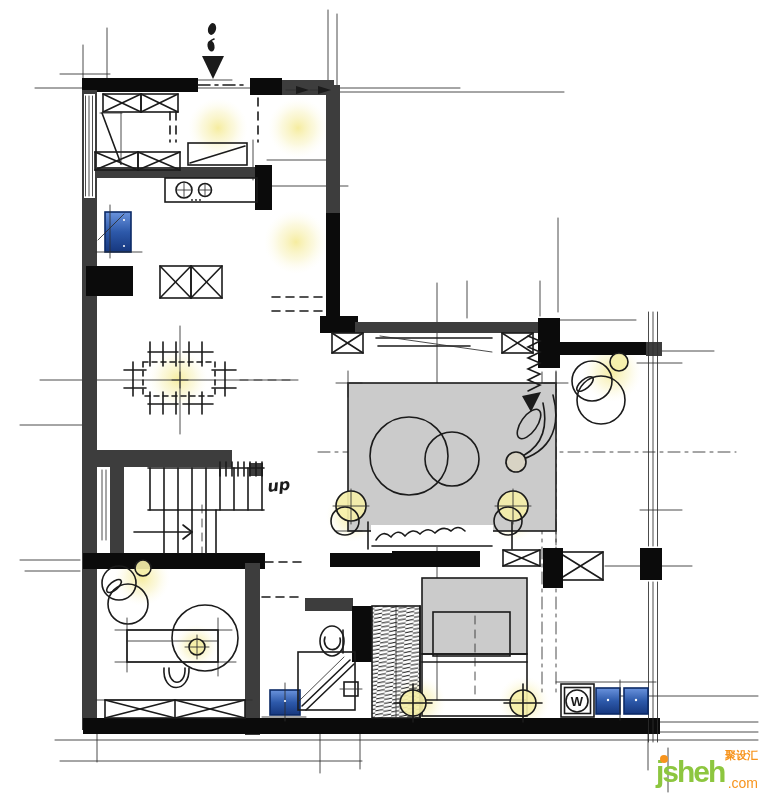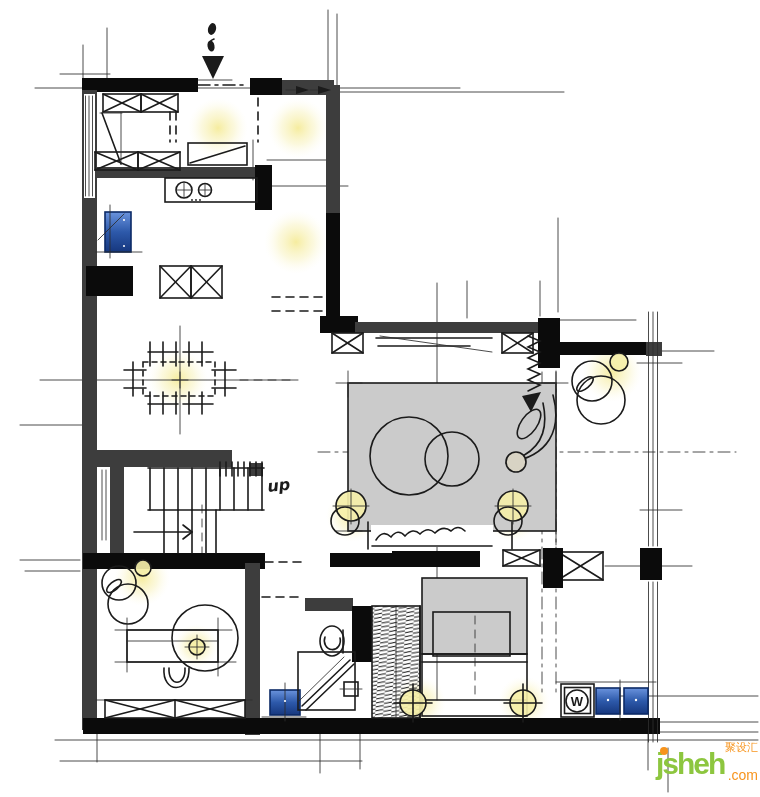--- a/index.html
+++ b/index.html
@@ -15,26 +15,26 @@
   .thin{stroke:#2d2d2d;fill:none;stroke-width:1;opacity:.85;stroke-linecap:round;}
   .dashA{stroke-dasharray:12 5 3 5;}
   .dashB{stroke-dasharray:8 6;}
   .lamp{fill:var(--lamp-yellow);fill-opacity:.92;}
   .blue{fill:url(#blueG);stroke:#0c2a66;stroke-width:1.6;}
   .glow{fill:url(#glowG);}
   text{fill:var(--ink);}
   .up-label{font-family:"DejaVu Sans",sans-serif;font-size:16px;font-style:italic;font-weight:bold;}
   .w-label{font-family:"Liberation Sans",sans-serif;font-size:13px;font-weight:bold;}
   
-  .watermark{position:absolute;right:2px;bottom:12px;width:102px;height:46px;}
+  .watermark{position:absolute;right:2px;bottom:4px;width:102px;height:46px;}
   .wm-brand{position:absolute;left:0;bottom:6px;color:var(--wm-green);font-size:30px;font-weight:bold;
             letter-spacing:-2px;line-height:1;}
   .wm-dot{position:absolute;left:4px;bottom:30px;width:8px;height:8px;border-radius:50%;
           background:var(--wm-orange);}
-  .wm-cn{position:absolute;right:0;top:1px;color:var(--wm-orange);font-size:11px;font-weight:normal;}
+  .wm-cn{position:absolute;right:0;top:1px;color:var(--wm-orange);font-size:11px;font-weight:bold;}
   .wm-tld{position:absolute;right:0;bottom:2px;color:var(--wm-orange);font-size:14px;font-weight:normal;}
 </style>
 </head>
 <body>
 
 <div class="canvas">
 <svg width="760" height="797" viewBox="0 0 760 797">
   <defs>
     <radialGradient id="glowG">
       <stop offset="0" stop-color="#f4e98e" stop-opacity="0.85"></stop>

